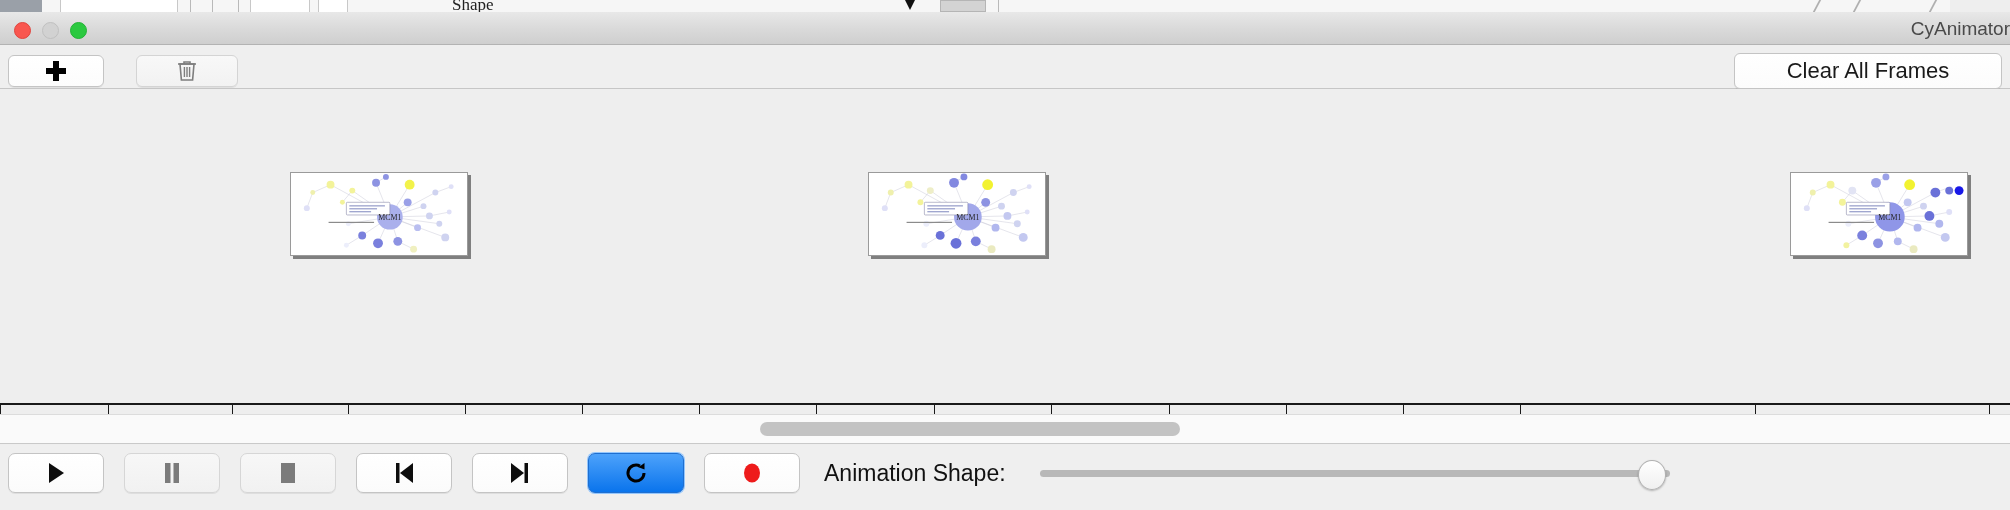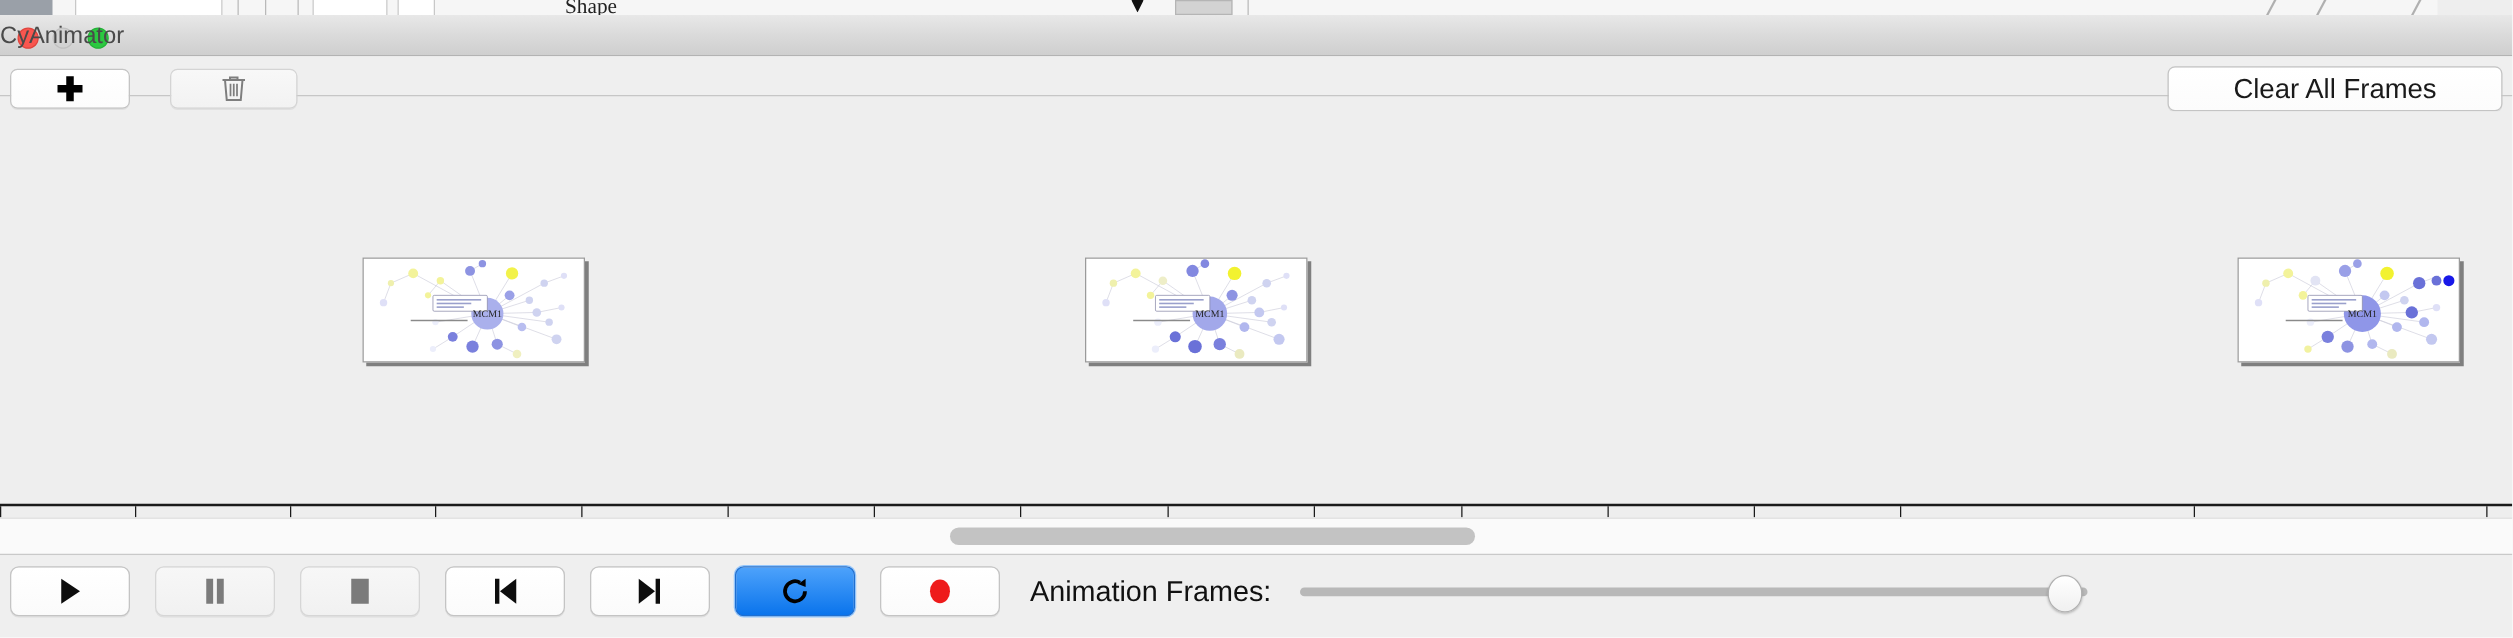--- a/index.html
+++ b/index.html
@@ -93,30 +93,30 @@
     border-radius: 50%;
   }
   .traffic.red    { left: 14px;  background: #f9564f; border: 1px solid #e0443d; }
   .traffic.yellow { left: 42px;  background: #d2d2d2; border: 1px solid #c0c0c0; }
   .traffic.green  { left: 70px;  background: #2bc940; border: 1px solid #23b336; }
   .window-title {
     position: absolute;
     left: 0; top: 0;
     width: 2010px;
     line-height: 33px;
-    text-align: left;
+    text-align: right;
     font-size: 19px;
     color: #4a4a4a;
   }
 
   
   .toolbar {
     position: absolute;
     left: 0; top: 45px;
-    width: 2010px; height: 32px;
+    width: 2010px; height: 44px;
     background: #efefef;
     border-bottom: 1px solid #c6c6c6;
     box-sizing: border-box;
   }
   .btn {
     position: absolute;
     border: 1px solid #c4c4c4;
     border-radius: 6px;
     box-sizing: border-box;
     background: linear-gradient(to bottom, #ffffff, #fcfcfc);
@@ -156,21 +156,20 @@
     overflow: hidden;
   }
 
   .frame {
     position: absolute;
     background: #ffffff;
     border: 1px solid #9a9a9a;
     box-shadow: 3px 3px 0 rgba(90,90,90,0.75);
     box-sizing: border-box;
     overflow: hidden;
-    margin-top: 34px;
   }
 
   
   .net { position: absolute; left: 0; top: 0; width: 100%; height: 100%; }
 
   
   .ruler-line {
     position: absolute;
     left: 0; top: 314px;
     width: 2010px; height: 2px;
@@ -532,19 +531,19 @@
         <path d="M20.5 2 L20.5 8.5 L14.5 6.2 Z" fill="#000"></path>
       </svg>
     </div>
 
     <div class="tbtn" id="record-button">
       <svg width="22" height="24" viewBox="0 0 22 24">
         <ellipse cx="11" cy="12" rx="8" ry="9.5" fill="#ee1b1b"></ellipse>
       </svg>
     </div>
 
-    <div class="speed-label">Animation Frames:</div>
+    <div class="speed-label">Animation Shape:</div>
     <div class="slider-track">
       <div class="slider-thumb" style="left:598px; top:-10px;"></div>
     </div>
   </div>
 
 </div>
 
 </body></html>

